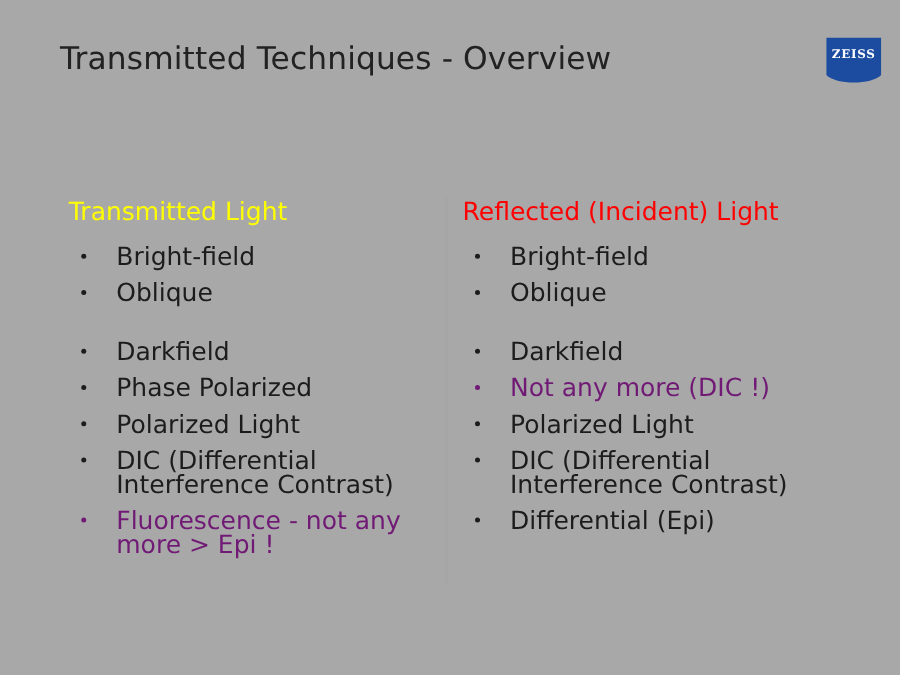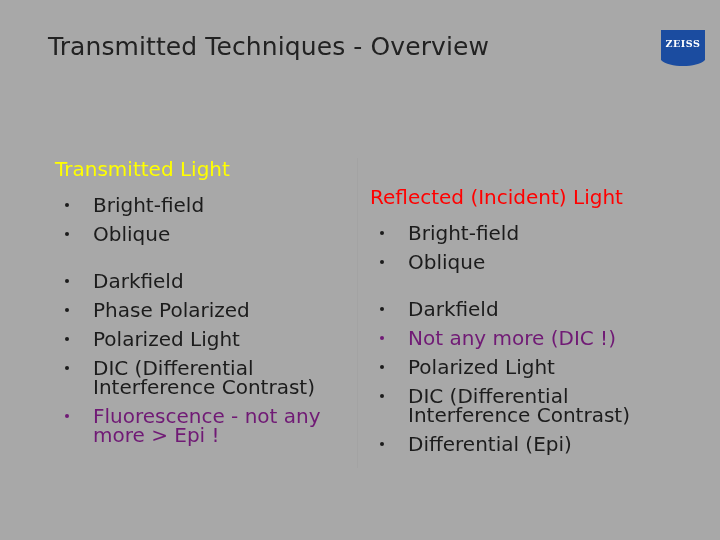--- a/index.html
+++ b/index.html
@@ -55,21 +55,21 @@
     top: 158px;
     width: 596px;
     height: 330px;
   }
   .col {
     position: absolute;
     top: 0;
     width: 300px;
   }
   .col-left  { left: 55px; }
-  .col-right { left: 370px; margin-top: 28px; }
+  .col-right { left: 370px; }
 
   .divider {
     position: absolute;
     left: 357px;
     top: 0px;
     width: 1px;
     height: 310px;
     background: #a3a3a3;
   }
 

